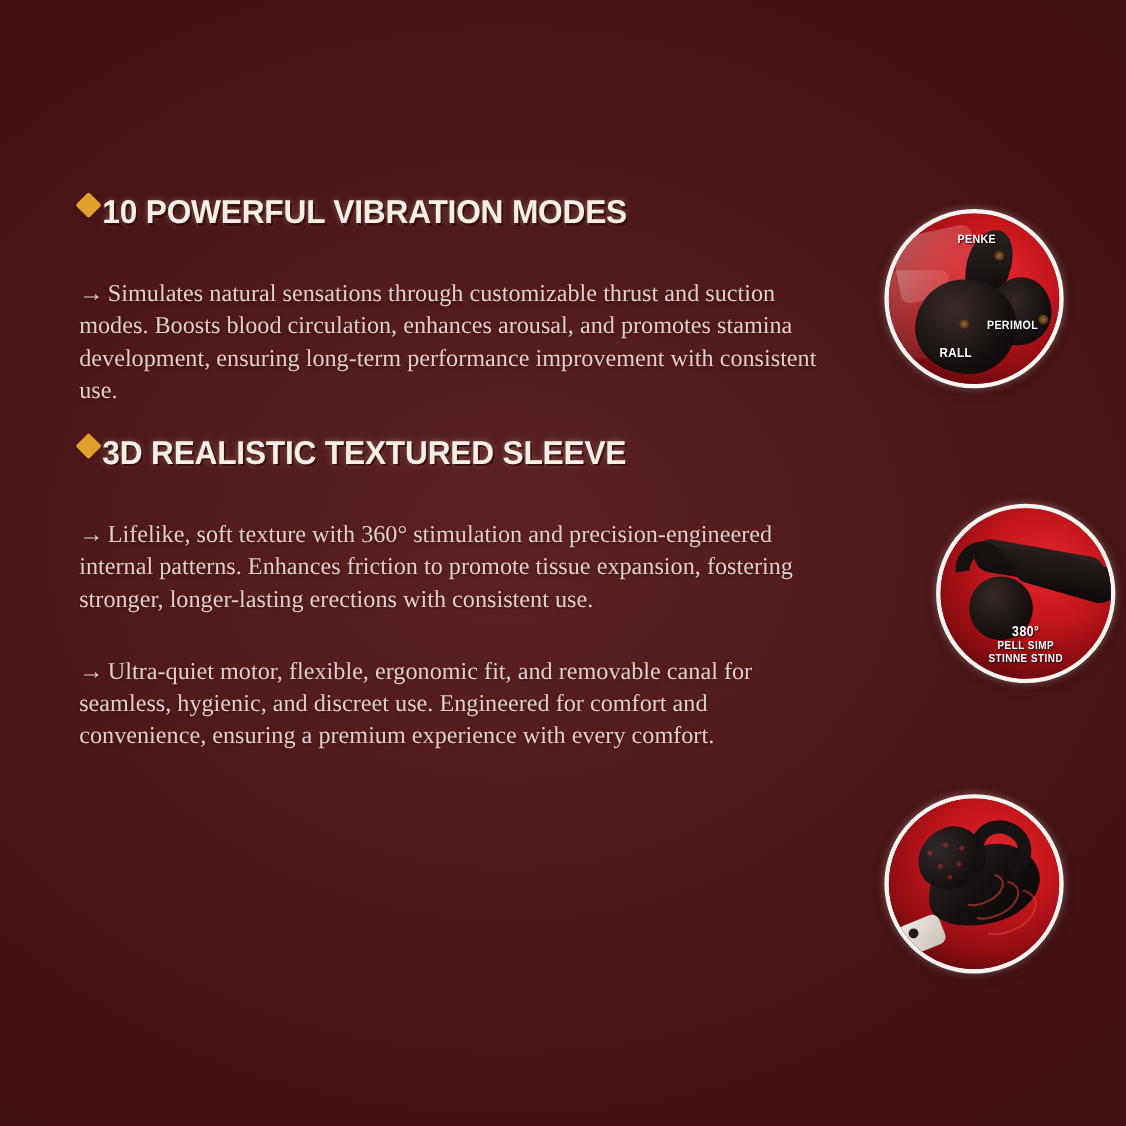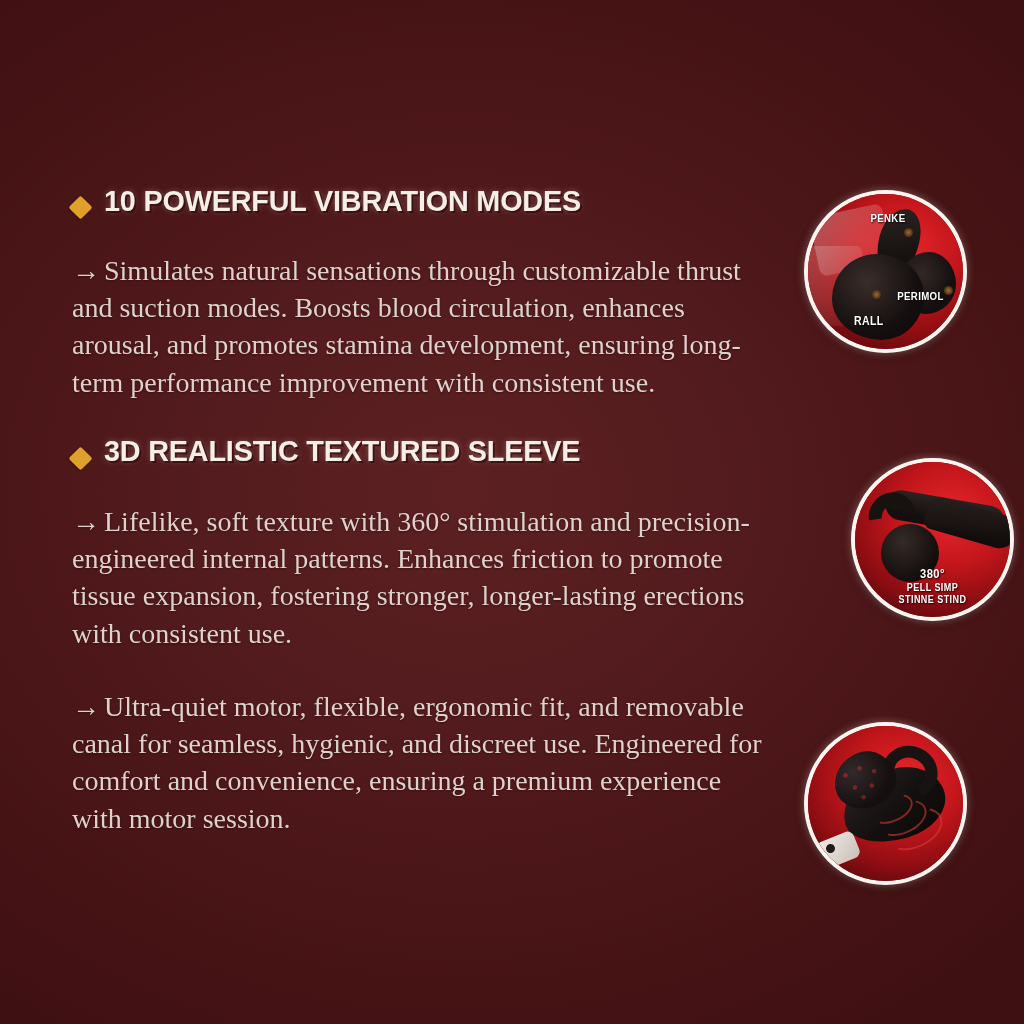--- a/index.html
+++ b/index.html
@@ -68,22 +68,22 @@
     position:absolute;
     left:72px; top:178px;
     width:690px;
   }
 
   .feature { margin-bottom:28px; }
   .feature:last-child { margin-bottom:0; }
 
   .feature-head {
     display:flex;
-    align-items:flex-end;
-    gap:15px;
+    align-items:flex-start;
+    gap:4px;
     margin-bottom:11px;
     height:38px;
   }
 
   .diamond {
     flex:0 0 auto;
     width:17px; height:17px;
     background:#dfa02c;
     transform:rotate(45deg);
     border-radius:2px;
@@ -100,21 +100,21 @@
     transform:scaleX(0.96);
     transform-origin:left center;
     white-space:nowrap;
     text-shadow:
       2px 2px 0 rgba(48,9,11,0.72),
       0 0 6px rgba(255,240,235,0.28);
   }
 
   .feature-body {
     font-family:"Liberation Serif", serif;
-    font-size:28px;
+    font-size:22px;
     line-height:1.33;
     color:#ddd2cd;
     text-shadow:0 1px 2px rgba(40,8,10,0.55);
     margin-top:36px;
   }
 
   .arrow {
     font-family:"Liberation Serif", serif;
     color:#ddd2cd;
     padding-right:4px;
@@ -343,21 +343,21 @@
 
     <div class="feature">
       <div class="feature-head">
         <span class="diamond"></span>
         <span class="feature-title">3D REALISTIC TEXTURED SLEEVE</span>
       </div>
       <p class="feature-body"><span class="arrow">→</span><span>Lifelike, soft texture with 360° stimulation and precision-engineered internal patterns. Enhances friction to promote tissue expansion, fostering stronger, longer-lasting erections with consistent use.</span></p>
     </div>
 
     <div class="feature">
-      <p class="feature-body"><span class="arrow">→</span><span>Ultra-quiet motor, flexible, ergonomic fit, and removable canal for seamless, hygienic, and discreet use. Engineered for comfort and convenience, ensuring a premium experience with motor session.</span></p>
+      <p class="feature-body"><span class="arrow">→</span><span>Ultra-quiet motor, flexible, ergonomic fit, and removable canal for seamless, hygienic, and discreet use. Engineered for comfort and convenience, ensuring a premium experience with every comfort.</span></p>
     </div>
 
   </div>
 
   <div class="product-circle" id="circle-1">
     <div class="circle-inner">
       <div id="c1-glass"></div>
       <div id="c1-glass2"></div>
       <div class="blob" id="c1-arm"></div>
       <div class="blob" id="c1-right"></div>

